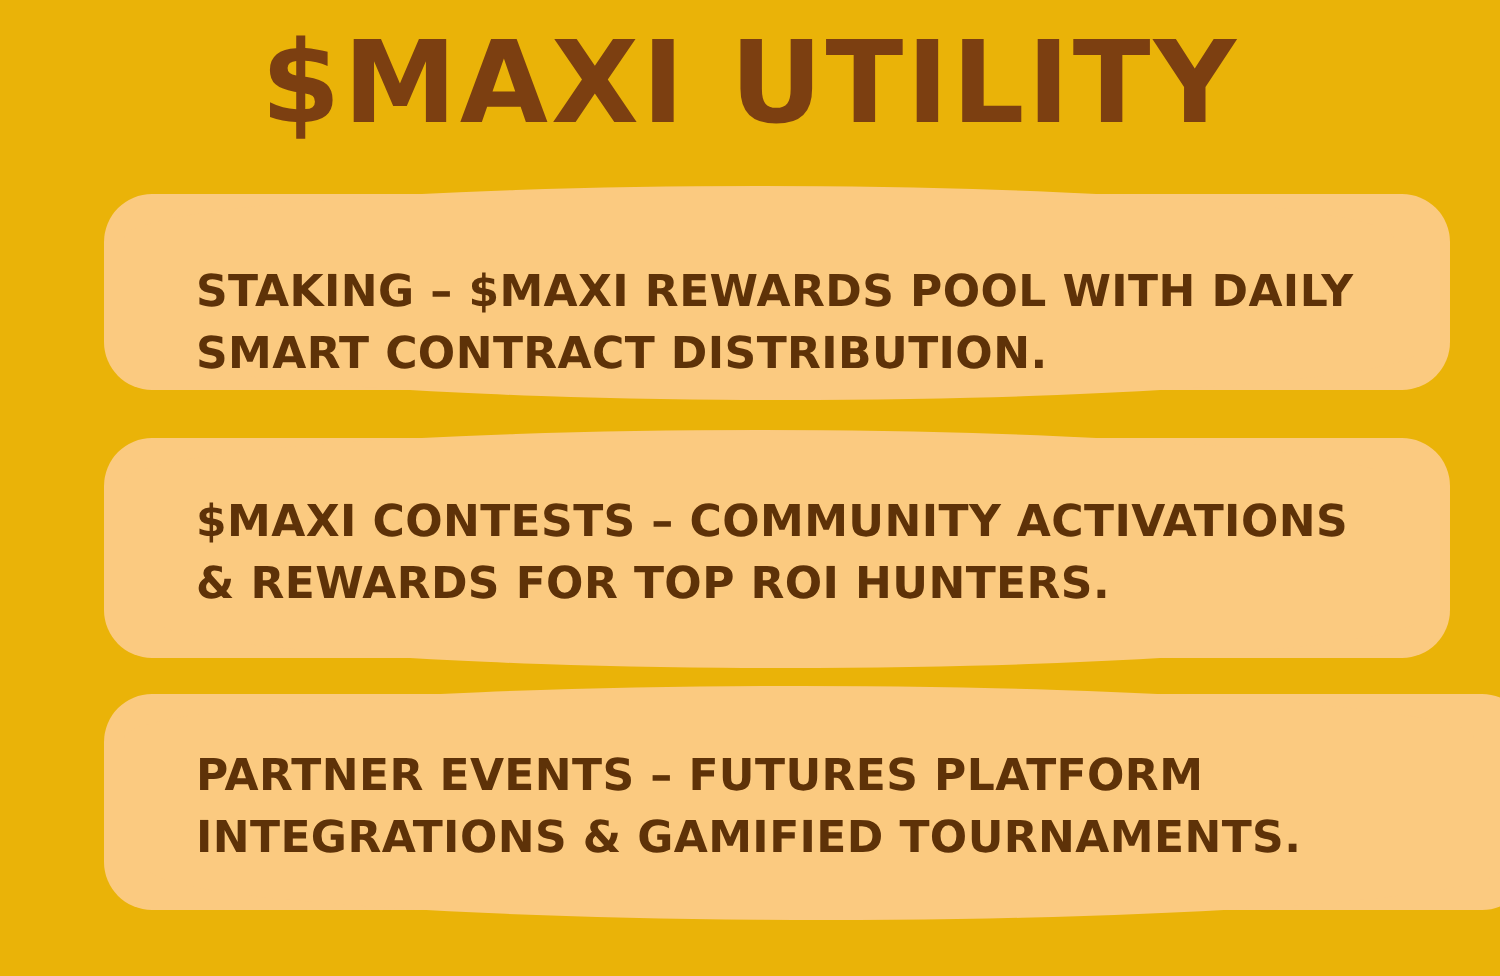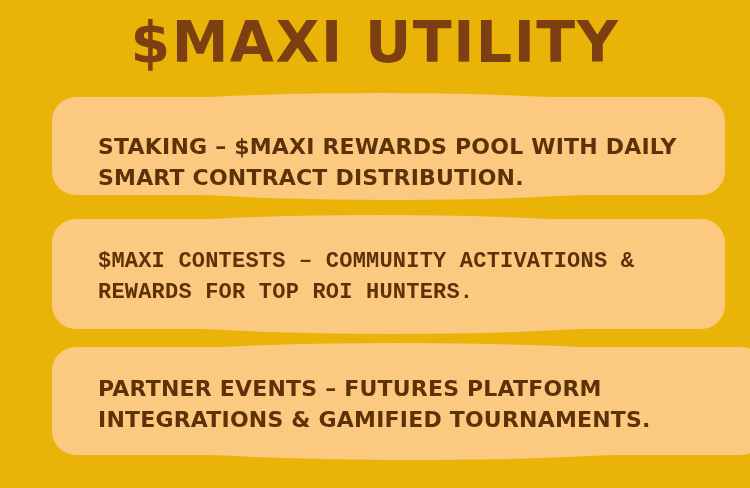--- a/index.html
+++ b/index.html
@@ -82,21 +82,21 @@
     left: 46px;
     right: 30px;
     font-family: "DejaVu Sans", sans-serif;
     font-weight: bold;
     font-size: 22px;
     line-height: 31px;
     letter-spacing: 0.2px;
     color: #5e3208;
   }
   #card-1 .card-text { top: 16px; margin-top: 18px; }
-  #card-2 .card-text { top: 27px; font-family: Liberation Mono, monospace; }
+  #card-2 .card-text { top: 27px; }
   #card-3 .card-text { top: 26px; }
 </style>
 </head>
 <body>
 
 <div id="slide">
 
   <div id="title">$MAXI UTILITY</div>
 
   <div class="card" id="card-1">

